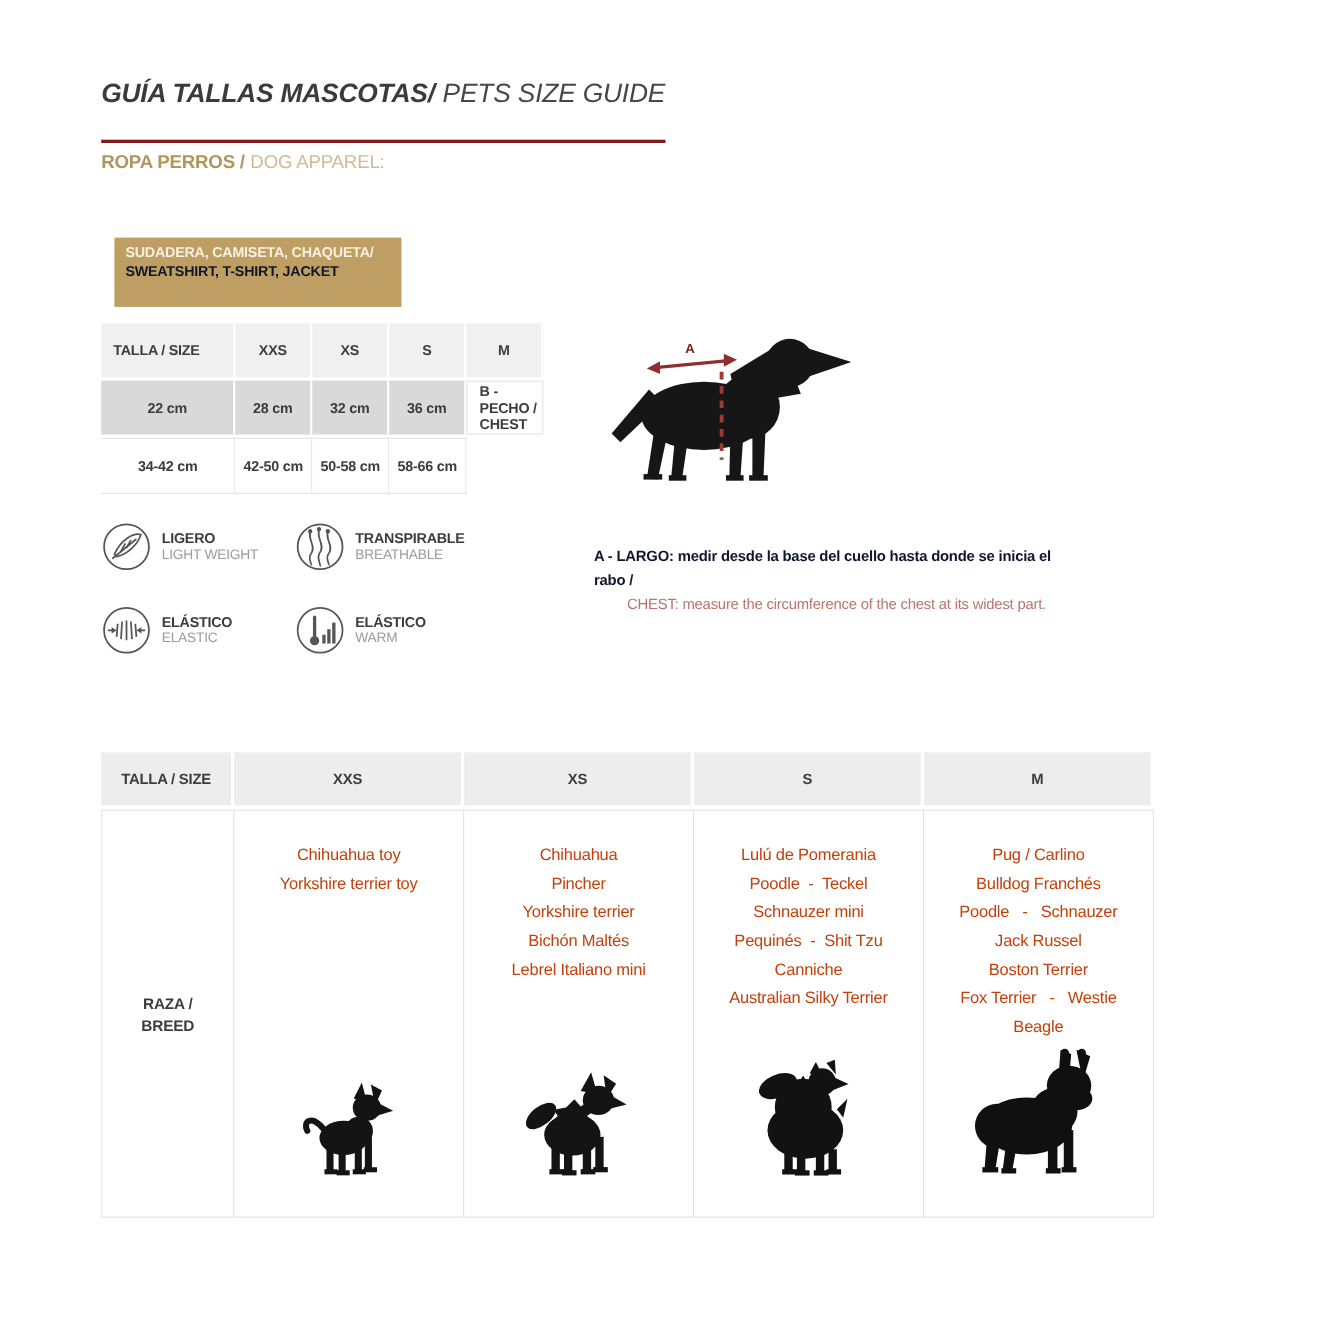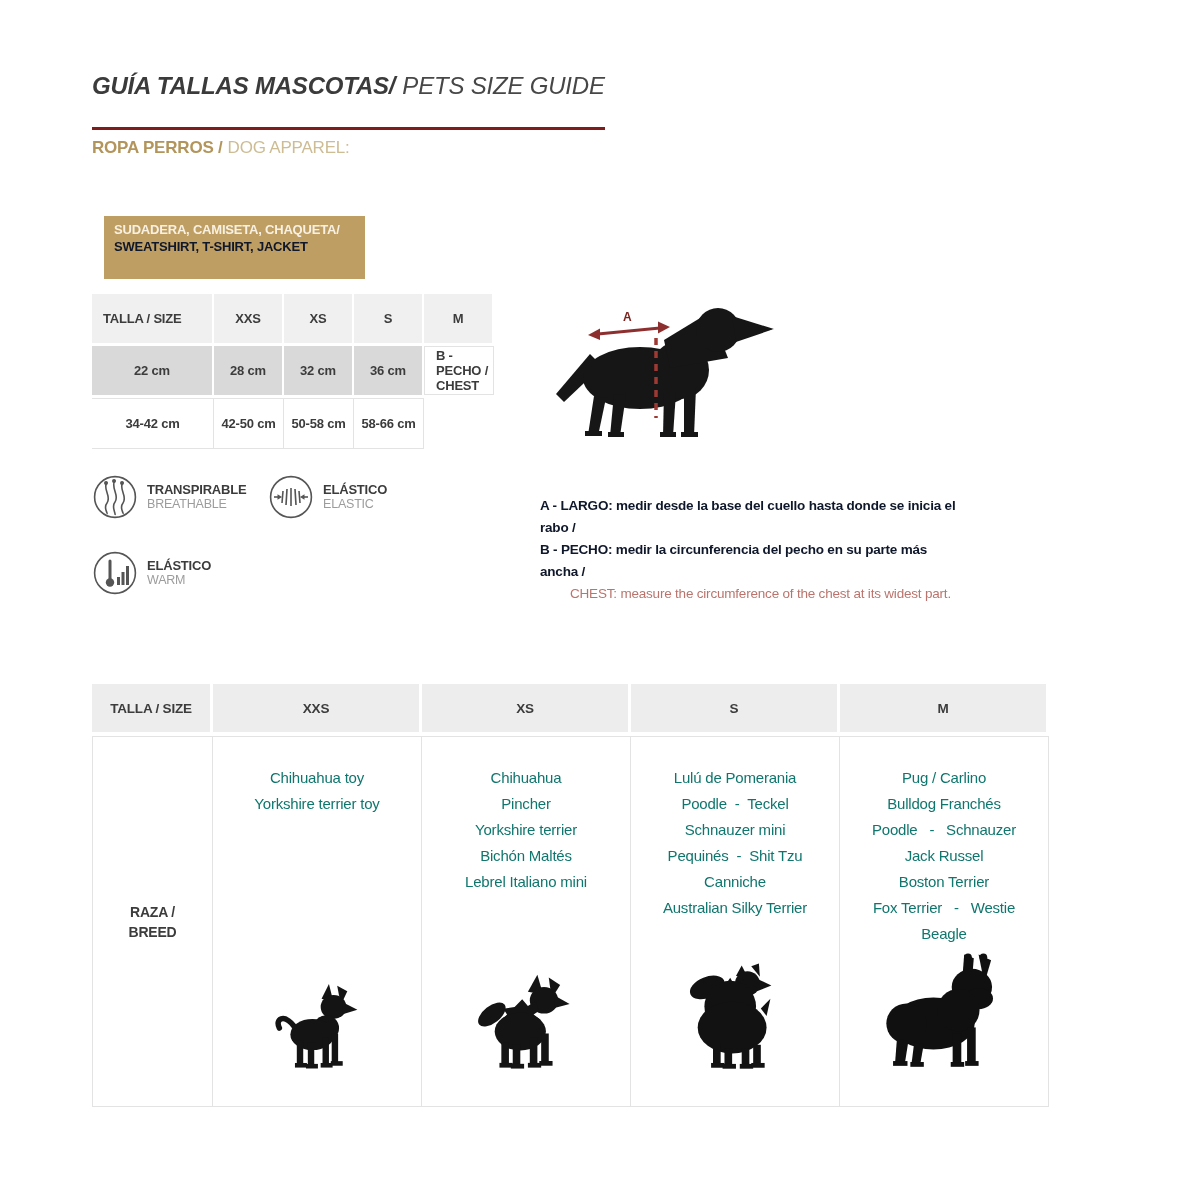--- a/index.html
+++ b/index.html
@@ -51,21 +51,21 @@
   .breedtable{left:92px;top:684px;display:grid;
               grid-template-columns:121px 209px 209px 209px 209px;
               grid-template-rows:48px 371px;row-gap:4px;}
   .bt-h{background:#ededed;border-right:3px solid #fff;display:flex;align-items:center;
         justify-content:center;font-weight:bold;font-size:13.5px;color:#3c3c3c;}
   .bt-cell{border:1px solid #e3e3e3;border-left:none;position:relative;
            text-align:center;padding-top:28px;}
   .bt-cell.first{border-left:1px solid #e3e3e3;display:flex;flex-direction:column;
                  align-items:center;justify-content:center;padding-top:0;
                  font-weight:bold;font-size:14px;line-height:20px;color:#3c3c3c;}
-  .breed-line{font-size:15px;line-height:26px;color:#0f766e;white-space:pre-wrap;}
+  .breed-line{font-size:15px;line-height:26px;color:#c2410c;white-space:pre-wrap;}
   .dogimg{position:absolute;bottom:32px;left:50%;transform:translateX(-50%);}
 </style>
 </head>
 <body>
 
 <div class="abs title">
   <span class="title-es">GUÍA TALLAS MASCOTAS/</span><span class="title-en">PETS SIZE GUIDE</span>
 </div>
 
 <div class="abs subtitle">
@@ -120,20 +120,33 @@
     <polygon points="118,31 106,25.5 106,37.5" fill="#8e2f2f"></polygon>
     <text x="71" y="25" font-size="12" font-weight="bold" fill="#7c221c">A</text>
   </g>
   <line x1="104" y1="42" x2="104" y2="122" stroke="#9e3a33" stroke-width="3.5" stroke-dasharray="7 6"></line>
 </svg>
 
 <div class="abs features">
   <div class="feature">
     <svg class="ficon" width="46" height="46" viewBox="0 0 46 46" fill="none" stroke="#555555" stroke-width="1.6">
       <circle cx="23" cy="23" r="20.4"></circle>
+      <path d="M12,30 C18,16 30,10 36,12 C34,20 24,30 14,32 Z"></path>
+      <path d="M10,34 L32,16"></path>
+        <path d="M18,27 L22,20"></path>
+        <path d="M23,24 L27,17"></path>
+    </svg>
+    <div>
+      <div class="f-name">LIGERO</div>
+      <div class="f-sub">LIGHT WEIGHT</div>
+    </div>
+  </div>
+  <div class="feature">
+    <svg class="ficon" width="46" height="46" viewBox="0 0 46 46" fill="none" stroke="#555555" stroke-width="1.6">
+      <circle cx="23" cy="23" r="20.4"></circle>
       <path d="M15,8 C10,15 20,22 15,29 C11,34 16,39 15,40"></path>
       <path d="M23,6 C18,14 28,21 23,28 C19,33 24,39 23,41"></path>
       <path d="M31,8 C26,15 36,22 31,29 C27,34 32,39 31,40"></path>
       <circle cx="14" cy="9" r="1.2" fill="#555555"></circle>
         <circle cx="22" cy="7" r="1.2" fill="#555555"></circle>
         <circle cx="30" cy="9" r="1.2" fill="#555555"></circle>
     </svg>
     <div>
       <div class="f-name">TRANSPIRABLE</div>
       <div class="f-sub">BREATHABLE</div>
@@ -168,21 +181,20 @@
     </svg>
     <div>
       <div class="f-name">ELÁSTICO</div>
       <div class="f-sub">WARM</div>
     </div>
   </div>
 </div>
 
 <div class="abs notes">
   <div class="note-es"><span>A - LARGO:</span> <span>medir desde la base del cuello hasta donde se inicia el rabo /</span></div>
-  <div class="note-es"><span>B - PECHO:</span> <span>medir la circunferencia del pecho en su parte más ancha /</span></div>
   <div class="note-en"><span>CHEST:</span> <span>measure the circumference of the chest at its widest part.</span></div>
 </div>
 
 <div class="abs breedtable">
   <div class="bt-h">TALLA /  SIZE</div>
   <div class="bt-h">XXS</div>
   <div class="bt-h">XS</div>
   <div class="bt-h">S</div>
   <div class="bt-h">M</div>
 

